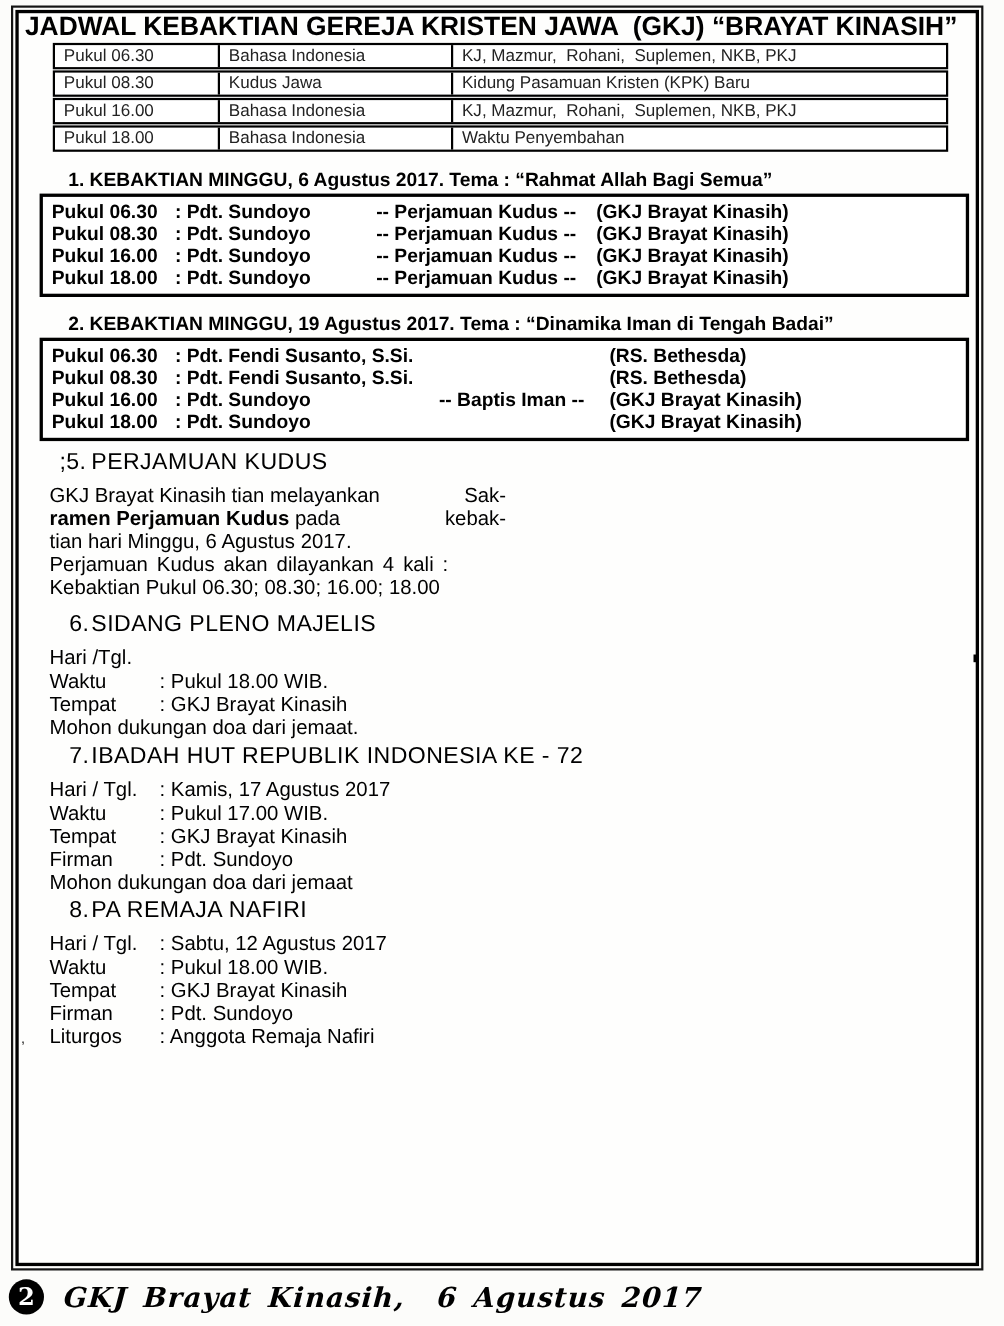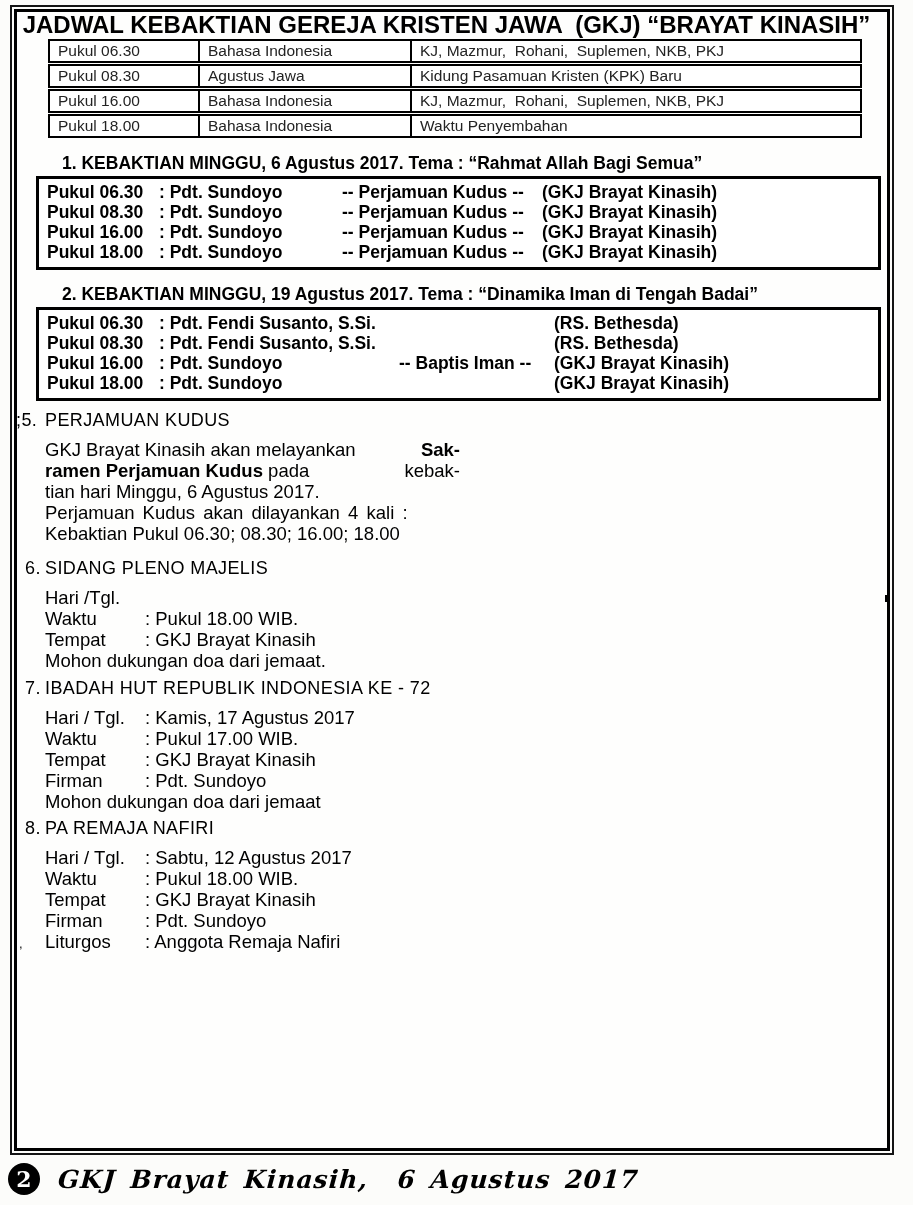--- a/index.html
+++ b/index.html
@@ -51,21 +51,21 @@
     border:3px solid #000;background:#fff;padding:3px 8px 5px 8px;
   }
   .svc-row{display:grid;font-weight:bold;font-size:17.5px;line-height:20px;}
   .svc-box.b1 .svc-row{grid-template-columns:112px 183px 200px 1fr;}
   .svc-box.b2 .svc-row{grid-template-columns:112px 240px 155px 1fr;}
   .svc-row .loc{text-align:left;}
 
   
   .ann{position:absolute;left:25px;}
   .ann.first{left:16px;}
-  .ann-head{font-size:18px;letter-spacing:0.4px;line-height:20px;}
+  .ann-head{font-size:21px;letter-spacing:0.4px;line-height:20px;margin-left:38px;}
   .ann-num{display:inline-block;width:20px;}
   .ann.first .ann-num{width:29px;}
   .ann-body{margin-left:20px;padding-top:9px;width:415px;
     font-size:18.5px;line-height:21px;}
   .jline{display:flex;justify-content:space-between;}
   .wsp{word-spacing:3px;}
   .kv{display:grid;grid-template-columns:100px 1fr;line-height:21px;}
   .ann-note{line-height:21px;}
 
   
@@ -98,21 +98,21 @@
   <div class="doc-title" data-bind="title">JADWAL KEBAKTIAN GEREJA KRISTEN JAWA  (GKJ) “BRAYAT KINASIH”</div>
 
   <div class="sched-table">
     <div class="htrow">
       <div class="cell c1" data-bind="schedule_table.rows.0.time">Pukul 06.30</div>
       <div class="cell c2" data-bind="schedule_table.rows.0.language">Bahasa Indonesia</div>
       <div class="cell c3" data-bind="schedule_table.rows.0.songs">KJ, Mazmur,  Rohani,  Suplemen, NKB, PKJ</div>
     </div>
     <div class="htrow">
       <div class="cell c1" data-bind="schedule_table.rows.1.time">Pukul 08.30</div>
-      <div class="cell c2" data-bind="schedule_table.rows.1.language">Agustus Jawa</div>
+      <div class="cell c2" data-bind="schedule_table.rows.1.language">Kudus Jawa</div>
       <div class="cell c3" data-bind="schedule_table.rows.1.songs">Kidung Pasamuan Kristen (KPK) Baru</div>
     </div>
     <div class="htrow">
       <div class="cell c1" data-bind="schedule_table.rows.2.time">Pukul 16.00</div>
       <div class="cell c2" data-bind="schedule_table.rows.2.language">Bahasa Indonesia</div>
       <div class="cell c3" data-bind="schedule_table.rows.2.songs">KJ, Mazmur,  Rohani,  Suplemen, NKB, PKJ</div>
     </div>
     <div class="htrow">
       <div class="cell c1" data-bind="schedule_table.rows.3.time">Pukul 18.00</div>
       <div class="cell c2" data-bind="schedule_table.rows.3.language">Bahasa Indonesia</div>
@@ -175,22 +175,22 @@
       <span class="loc" data-bind="service2.rows.3.location">(GKJ Brayat Kinasih)</span>
     </div>
   </div>
 
   <div class="ann first" style="top:410px;">
     <div class="ann-head">
       <span class="ann-num" data-bind="announcements.item5.number">;5.</span><span data-bind="announcements.item5.heading">PERJAMUAN KUDUS</span>
     </div>
     <div class="ann-body" style="margin-left:29px;">
       <div class="jline">
-        <span data-bind="announcements.item5.line1_normal">GKJ Brayat Kinasih akan melayankan</span>
-        <span style="font-weight:bold;" data-bind="announcements.item5.line1_bold">Sak-</span>
+        <span data-bind="announcements.item5.line1_normal">GKJ Brayat Kinasih tian melayankan</span>
+        <span style="font-weight:normal;" data-bind="announcements.item5.line1_bold">Sak-</span>
       </div>
       <div class="jline">
         <span><span style="font-weight:bold;" data-bind="announcements.item5.line2_bold">ramen Perjamuan Kudus</span><span data-bind="announcements.item5.line2_mid"> pada</span></span>
         <span data-bind="announcements.item5.line2_end">kebak-</span>
       </div>
       <div data-bind="announcements.item5.line3">tian hari Minggu, 6 Agustus 2017.</div>
       <div class="wsp" data-bind="announcements.item5.line4">Perjamuan Kudus akan dilayankan 4 kali :</div>
       <div data-bind="announcements.item5.line5">Kebaktian Pukul 06.30; 08.30; 16.00; 18.00</div>
     </div>
   </div>

